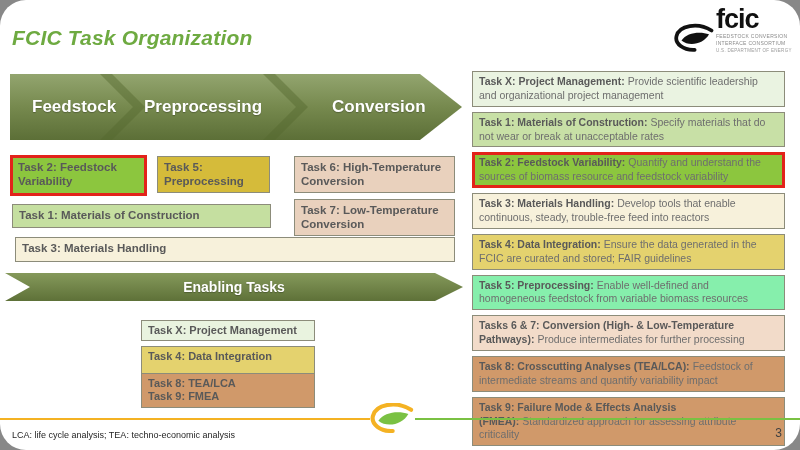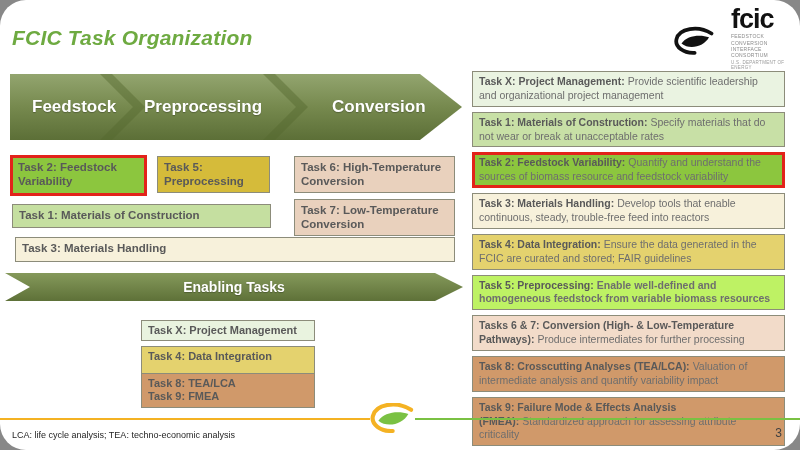--- a/index.html
+++ b/index.html
@@ -7,21 +7,21 @@
     position:relative; width:800px; height:450px; background:#ffffff;
     font-family:"Liberation Sans", sans-serif; overflow:hidden;border-radius:26px;
   }
   
   #page-title{
     position:absolute; left:12px; top:26px;
     font-size:21px; font-weight:bold; font-style:italic; color:#6EAA41;
     letter-spacing:0.2px;
   }
   
-  #header-logo{position:absolute; right:8px; top:7px; width:118px; display:flex; align-items:center;gap:15px;}
+  #header-logo{position:absolute; right:8px; top:7px; width:118px; display:flex; align-items:flex-end;}
   #header-logo .swirl{flex:0 0 auto; margin-top:4px;}
   #header-logo .logo-text{margin-left:2px; line-height:1;}
   #header-logo .logo-word{font-size:27px; font-weight:bold; color:#111; letter-spacing:-1px; line-height:0.9;}
   #header-logo .logo-sub{font-size:5px; color:#8a8a8a; letter-spacing:0.3px; margin-top:2px; line-height:1.25;}
   #header-logo .logo-doe{font-size:4.5px; color:#9a9a9a; margin-top:3px; letter-spacing:0.3px;}
   
   #process-arrow{position:absolute; left:10px; top:74px; width:452px; height:66px;}
   .stage-label{position:absolute; top:50%; transform:translateY(-50%); color:#fff; font-weight:bold; font-size:17px; text-shadow:0 1px 1px rgba(0,0,0,0.25); white-space:nowrap;}
   #stage-0{left:22px;} #stage-1{left:134px;} #stage-2{left:322px;}
   
@@ -38,21 +38,21 @@
   
   #box-taskX {left:141px; top:320px; width:174px; height:21px; background:#E9F3DF; font-size:11px;}
   #box-task4 {left:141px; top:346px; width:174px; height:32px; background:#E4D26E; font-size:11px;}
   #box-task89{left:141px; top:373px; width:174px; height:35px; background:#D0996A; font-size:11px;}
   
   #right-panel{position:absolute; left:472px; top:71px; width:313px; display:flex; flex-direction:column; gap:5px;}
   .rp-box{box-sizing:border-box; border:1px solid #8C8C7A; min-height:35px; padding:3px 6px; font-size:10.5px; line-height:1.32; color:#6E6E6E;}
   .rp-box b{color:#595959; margin-right:3px;}
   .rp-0{background:#EAF3E1;} .rp-1{background:#C8E0A6;}
   .rp-2{background:#8CC63E; border:3px solid #E2231A; padding:1px 4px;}
-  .rp-3{background:#F7F1DB;} .rp-4{background:#E4D26E;} .rp-5{background:#bef264;font-weight:bold;}
+  .rp-3{background:#F7F1DB;} .rp-4{background:#E4D26E;} .rp-5{background:#86efac;}
   .rp-6{background:#F2DBC9;} .rp-7{background:#D0996A;} .rp-8{background:#D0996A;}
   
   #footer-line-gold{position:absolute; left:0; top:418px; width:370px; height:2px; background:#F4B223;}
   #footer-line-green{position:absolute; left:415px; top:418px; width:385px; height:2px; background:#7AC143;}
   #footer-logo{position:absolute; left:370px; top:403px;}
   #footnote{position:absolute; left:12px; top:430px; font-size:9px; color:#262626;}
   #page-number{position:absolute; right:18px; top:426px; font-size:12px; color:#404040;}
 </style>
 </head>
 <body>
@@ -122,21 +122,21 @@
   </div>
 
   <div id="right-panel">
     <div class="rp-box rp-0"><b>Task X: Project Management:</b><span>Provide scientific leadership and organizational project management</span></div>
     <div class="rp-box rp-1"><b>Task 1: Materials of Construction:</b><span>Specify materials that do not wear or break at unacceptable rates</span></div>
     <div class="rp-box rp-2"><b>Task 2: Feedstock Variability:</b><span>Quantify and understand the sources of biomass resource and feedstock variability</span></div>
     <div class="rp-box rp-3"><b>Task 3: Materials Handling:</b><span>Develop tools that enable continuous, steady, trouble-free feed into reactors</span></div>
     <div class="rp-box rp-4"><b>Task 4: Data Integration:</b><span>Ensure the data generated in the FCIC are curated and stored; FAIR guidelines</span></div>
     <div class="rp-box rp-5"><b>Task 5: Preprocessing:</b><span>Enable well-defined and homogeneous feedstock from variable biomass resources</span></div>
     <div class="rp-box rp-6"><b>Tasks 6 &amp; 7: Conversion (High- &amp; Low-Temperature Pathways):</b><span>Produce intermediates for further processing</span></div>
-    <div class="rp-box rp-7"><b>Task 8: Crosscutting Analyses (TEA/LCA):</b><span>Valuation of intermediate analysis and quantify variability impact</span></div>
+    <div class="rp-box rp-7"><b>Task 8: Crosscutting Analyses (TEA/LCA):</b><span>Feedstock of intermediate streams and quantify variability impact</span></div>
     <div class="rp-box rp-8"><b>Task 9: Failure Mode &amp; Effects Analysis (FMEA):</b><span>Standardized approach for assessing attribute criticality</span></div>
   </div>
 
   <div id="footer-line-gold"></div>
   <div id="footer-line-green"></div>
   <svg id="footer-logo" width="44" height="30" viewBox="0 0 64 44">
     <path d="M60 10 C38 -4 8 2 4 19 C1 31 15 42 33 41" fill="none" stroke="#F4B223" stroke-width="6" stroke-linecap="round"></path>
     <path d="M12 26 C20 13 42 11 56 16 C48 31 25 37 12 26 Z" fill="#7AC143"></path>
   </svg>
   <div id="footnote">LCA: life cycle analysis; TEA: techno-economic analysis</div>

